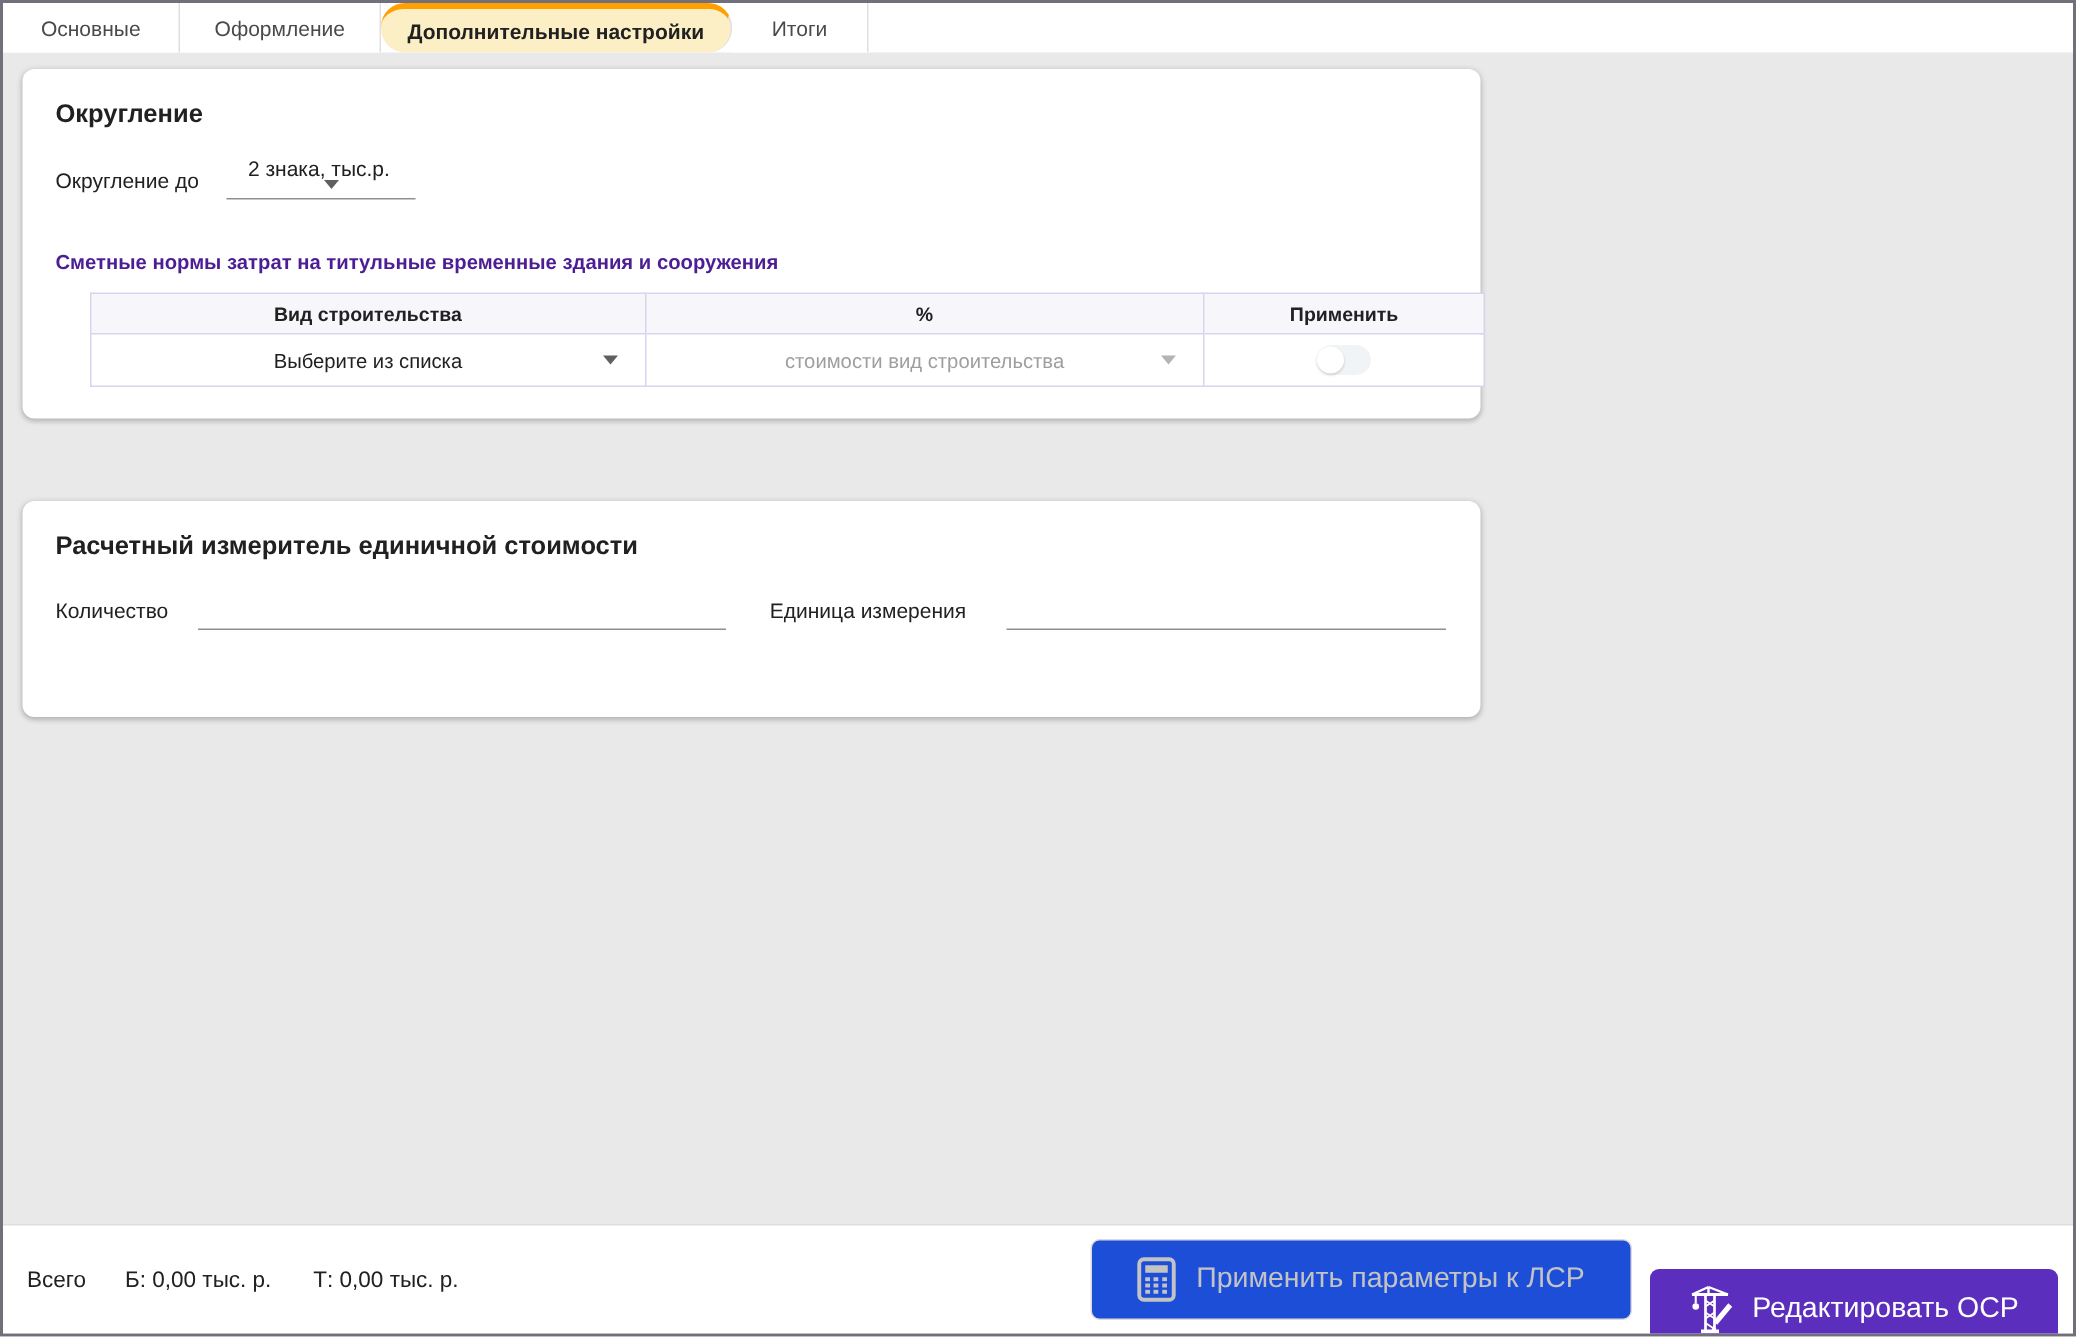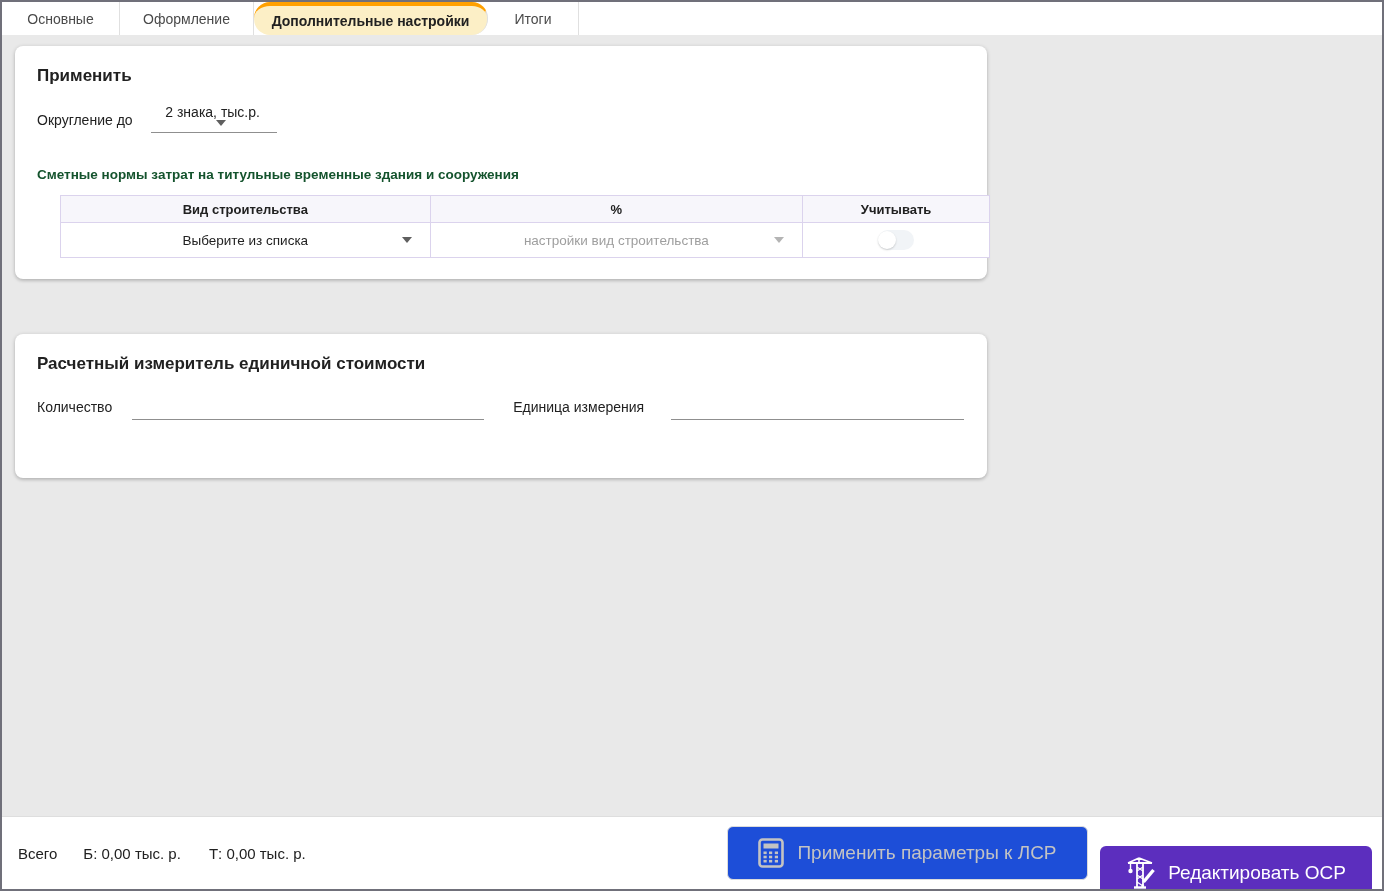--- a/index.html
+++ b/index.html
@@ -84,21 +84,21 @@
     border-right:5px solid transparent;
     border-top:6px solid #5F5F5F;
     margin-left:16px;
   }
   .arrow-down.gray { border-top-color:#B4B4B4; }
 
   .norms-title {
     margin-top:34px;
     font-size:13.5px;
     font-weight:bold;
-    color:#14532d;
+    color:#4c1d95;
   }
 
   
   table.norms {
     margin-top:13px;
     width:930px;
     border-collapse:collapse;
     margin-left:23px;
   }
   table.norms th, table.norms td {
@@ -213,51 +213,51 @@
 <div class="window">
 
   <div class="tabbar">
     <div class="tab">Основные</div>
     <div class="tab">Оформление</div>
     <div class="tab active">Дополнительные настройки</div>
     <div class="tab">Итоги</div>
   </div>
 
   <div class="card card1">
-    <div class="card-title">Применить</div>
+    <div class="card-title">Округление</div>
 
     <div class="rounding-row">
       <span class="field-label">Округление до</span>
       <div class="combo rounding">
         <span class="combo-value">2 знака, тыс.р.</span>
         <span class="arrow-down"></span>
       </div>
     </div>
 
     <div class="norms-title">Сметные нормы затрат на титульные временные здания и сооружения</div>
 
     <table class="norms">
       <thead>
         <tr>
           <th class="col-type">Вид строительства</th>
           <th class="col-pct">%</th>
-          <th class="col-use">Учитывать</th>
+          <th class="col-use">Применить</th>
         </tr>
       </thead>
       <tbody>
         <tr>
           <td class="col-type">
             <div class="cell-combo">
               <span class="cell-text">Выберите из списка</span>
               <span class="arrow-down"></span>
             </div>
           </td>
           <td class="col-pct">
             <div class="cell-combo">
-              <span class="cell-text placeholder">настройки вид строительства</span>
+              <span class="cell-text placeholder">стоимости вид строительства</span>
               <span class="arrow-down gray"></span>
             </div>
           </td>
           <td class="col-use">
             <div class="toggle">
               <div class="knob"></div>
             </div>
           </td>
         </tr>
       </tbody>

